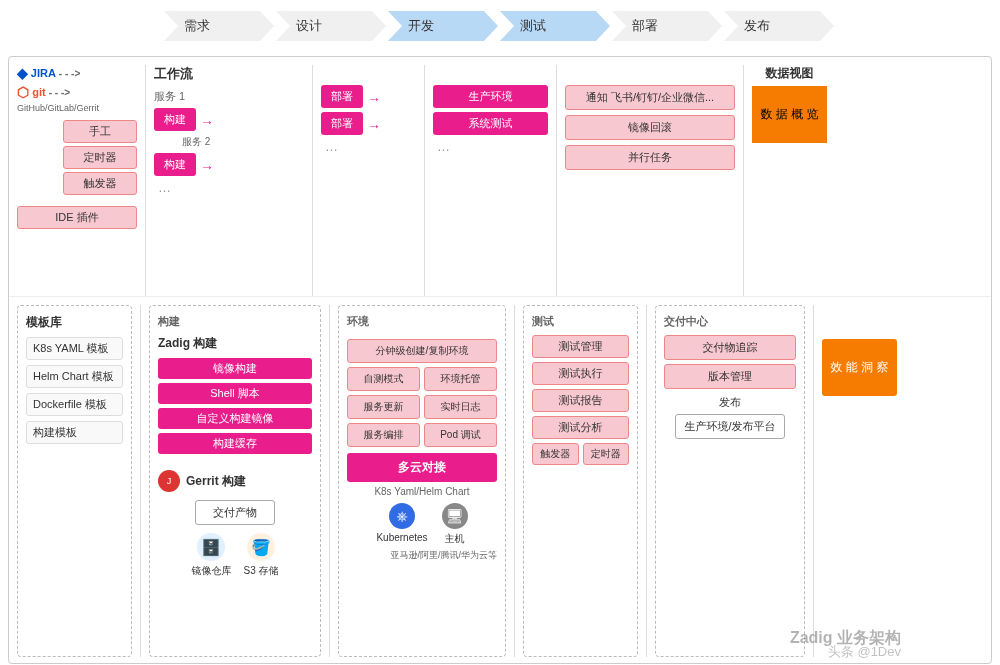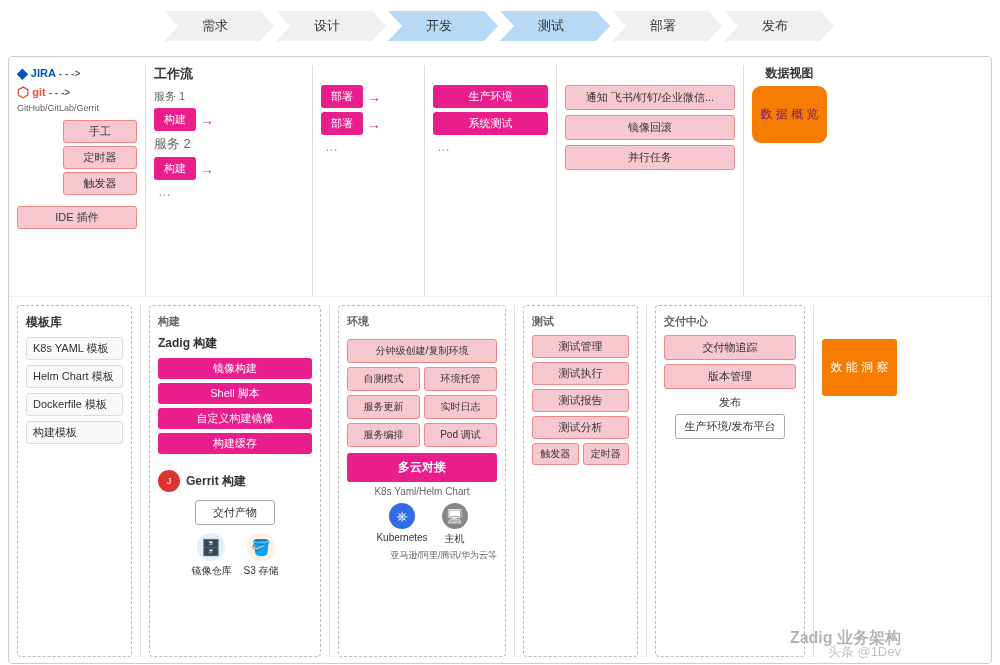--- a/index.html
+++ b/index.html
@@ -27,21 +27,20 @@
       align-items: center;
       position: relative;
     }
     .pipeline-shape {
       padding: 6px 28px 6px 20px;
       font-size: 13px;
       color: #333;
       background: #f0f0f0;
       clip-path: polygon(0 0, calc(100% - 14px) 0, 100% 50%, calc(100% - 14px) 100%, 0 100%, 14px 50%);
       min-width: 110px;
-      text-align: center;
       margin-right: 2px;
       font-family: Liberation Serif, serif;
     }
     .pipeline-shape.active {
       background: #b8d9f5;
       color: #333;
     }
     .trigger-btn {
       background: #f8c8d0;
       border: 1px solid #e88;
@@ -92,22 +91,22 @@
     }
     .data-title {
       font-size: 12px;
       font-weight: bold;
       color: #333;
       text-align: center;
       margin-bottom: 4px;
     }
     .data-orange-btn {
       background: #f57c00;
-      color: #701a75;
-      border-radius: 9px;
+      color: #000000;
+      border-radius: 0;
       padding: 20px 8px;
       font-size: 12px;
       text-align: center;
       writing-mode: horizontal-tb;
     }
     .template-lib-title {
       font-size: 12px;
       font-weight: bold;
       color: #333;
       margin-bottom: 6px;
@@ -382,21 +381,21 @@
       </div>
 
       <div style="width:1px; background:#ddd; align-self:stretch; margin:0 2px;"></div>
       <div style="width:150px; flex-shrink:0;">
         <div class="section-title">工作流</div>
         <div style="margin-bottom:4px; font-size:11px; color:#666;">服务 1</div>
         <div style="display:flex; align-items:center; gap:4px; margin-bottom:4px;">
           <div class="pink-box">构建</div>
           <span class="arrow-right">→</span>
         </div>
-        <div style="margin-bottom:4px; font-size:13px; color:#666;">服务 2</div>
+        <div style="margin-bottom:4px; font-size:10px; color:#666;margin-left:28px;">服务 2</div>
         <div style="display:flex; align-items:center; gap:4px; margin-bottom:4px;">
           <div class="pink-box">构建</div>
           <span class="arrow-right">→</span>
         </div>
         <div style="font-size:13px; color:#999; margin-left:4px;">…</div>
       </div>
 
       <div style="width:1px; background:#ddd; align-self:stretch; margin:0 2px;"></div>
       <div style="width:95px; flex-shrink:0;">
         <div style="height:20px;"></div>

